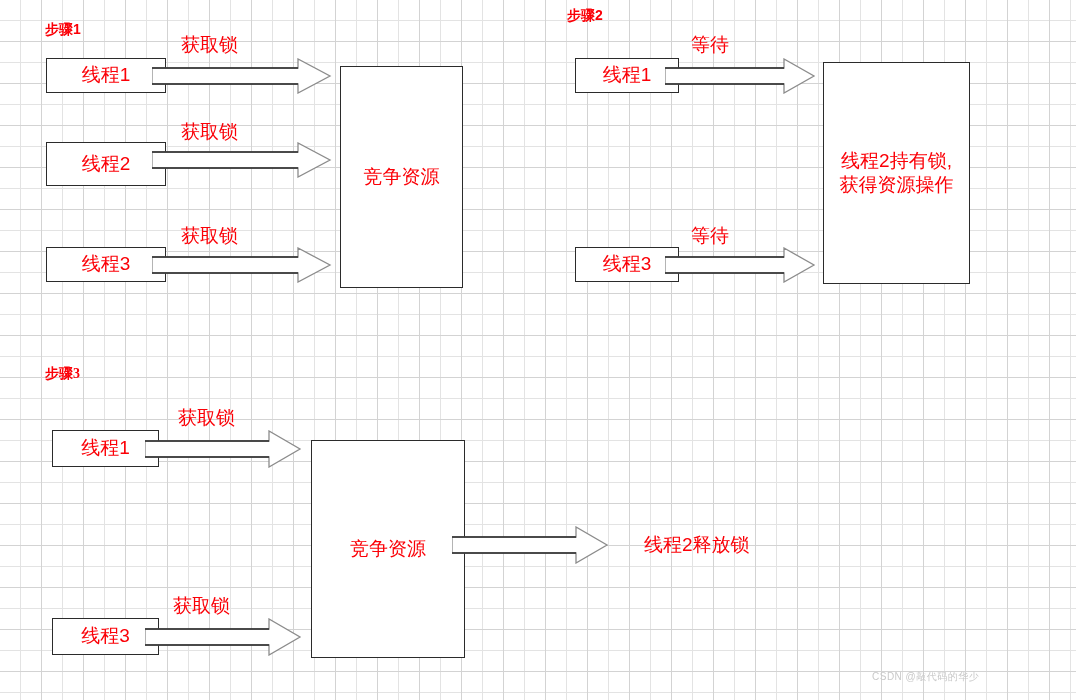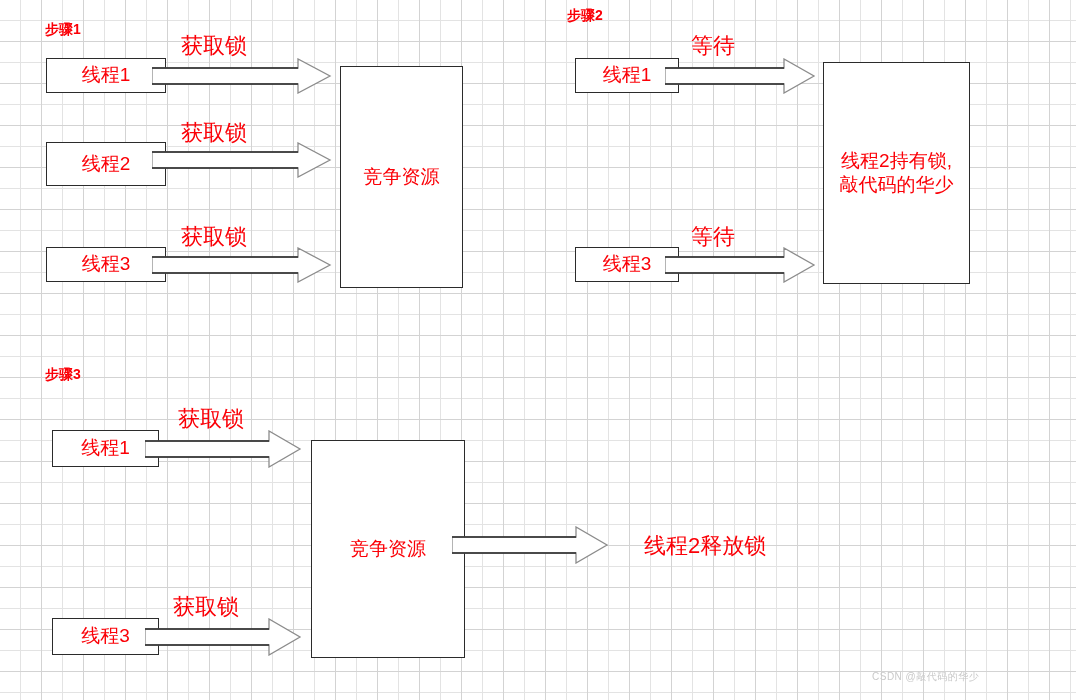--- a/index.html
+++ b/index.html
@@ -44,21 +44,21 @@
     text-align: center;
     white-space: pre-line;
     margin-left: 11px;
   }
   .resource-box {
     font-size: 19px;
   }
   .label-text {
     position: absolute;
     color: #fb0007;
-    font-size: 22px;
+    font-size: 19px;
     white-space: nowrap;
     line-height: 1;
   }
   .step-label {
     font-size: 14px;
     font-weight: 600;
   }
   .block-arrow {
     position: absolute;
     pointer-events: none;
@@ -113,23 +113,23 @@
   <svg class="block-arrow" style="left:665px; top:58px;" width="151" height="36" viewBox="0 0 151 36">
     <polygon points="0,10 119,10 119,1 149,18 119,35 119,26 0,26" fill="#ffffff" stroke="#8c8c8c" stroke-width="1.3"></polygon>
     <path d="M0,10 L119,10 M0,26 L119,26" fill="none" stroke="#2b2b2b" stroke-width="1.5"></path>
   </svg>
   <svg class="block-arrow" style="left:665px; top:247px;" width="151" height="36" viewBox="0 0 151 36">
     <polygon points="0,10 119,10 119,1 149,18 119,35 119,26 0,26" fill="#ffffff" stroke="#8c8c8c" stroke-width="1.3"></polygon>
     <path d="M0,10 L119,10 M0,26 L119,26" fill="none" stroke="#2b2b2b" stroke-width="1.5"></path>
   </svg>
 
   <div class="node-box resource-box" style="left:812px; top:62px; width:147px; height:222px;">线程2持有锁,
-敲代码的华少</div>
+获得资源操作</div>
 
-  <div class="label-text step-label" style="left:45px; top:367px;">步骤3</div>
+  <div class="label-text step-label" style="left:45px; top:367px;font-family:Liberation Serif, serif;">步骤3</div>
 
   <div class="node-box" style="left:41px; top:430px; width:107px; height:37px;">线程1</div>
   <div class="node-box" style="left:41px; top:618px; width:107px; height:37px;">线程3</div>
 
   <div class="label-text" style="left:178px; top:408px;">获取锁</div>
   <div class="label-text" style="left:173px; top:596px;">获取锁</div>
 
   <svg class="block-arrow" style="left:145px; top:430px;" width="157" height="38" viewBox="0 0 157 38">
     <polygon points="0,11 124,11 124,1 155,19 124,37 124,27 0,27" fill="#ffffff" stroke="#8c8c8c" stroke-width="1.3"></polygon>
     <path d="M0,11 L124,11 M0,27 L124,27" fill="none" stroke="#2b2b2b" stroke-width="1.5"></path>

